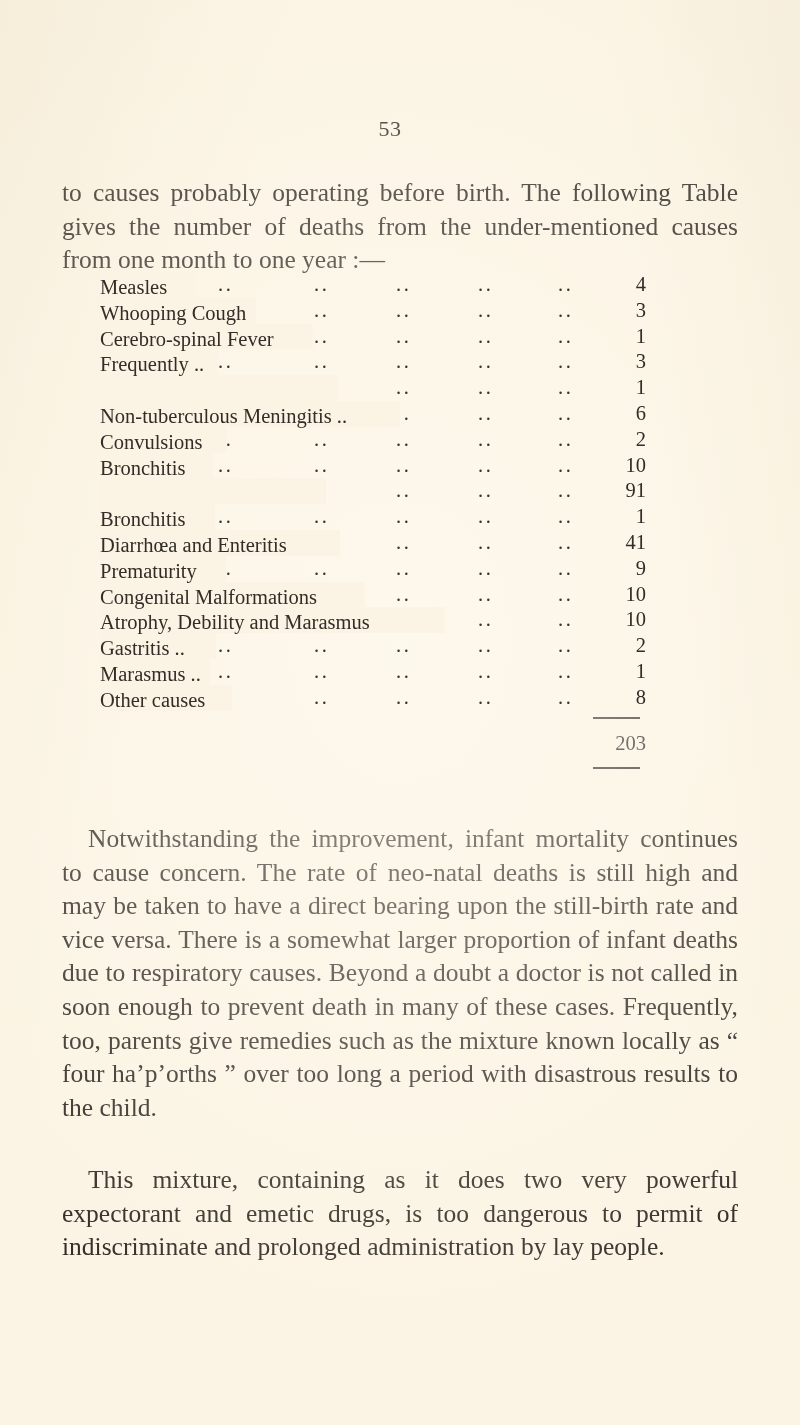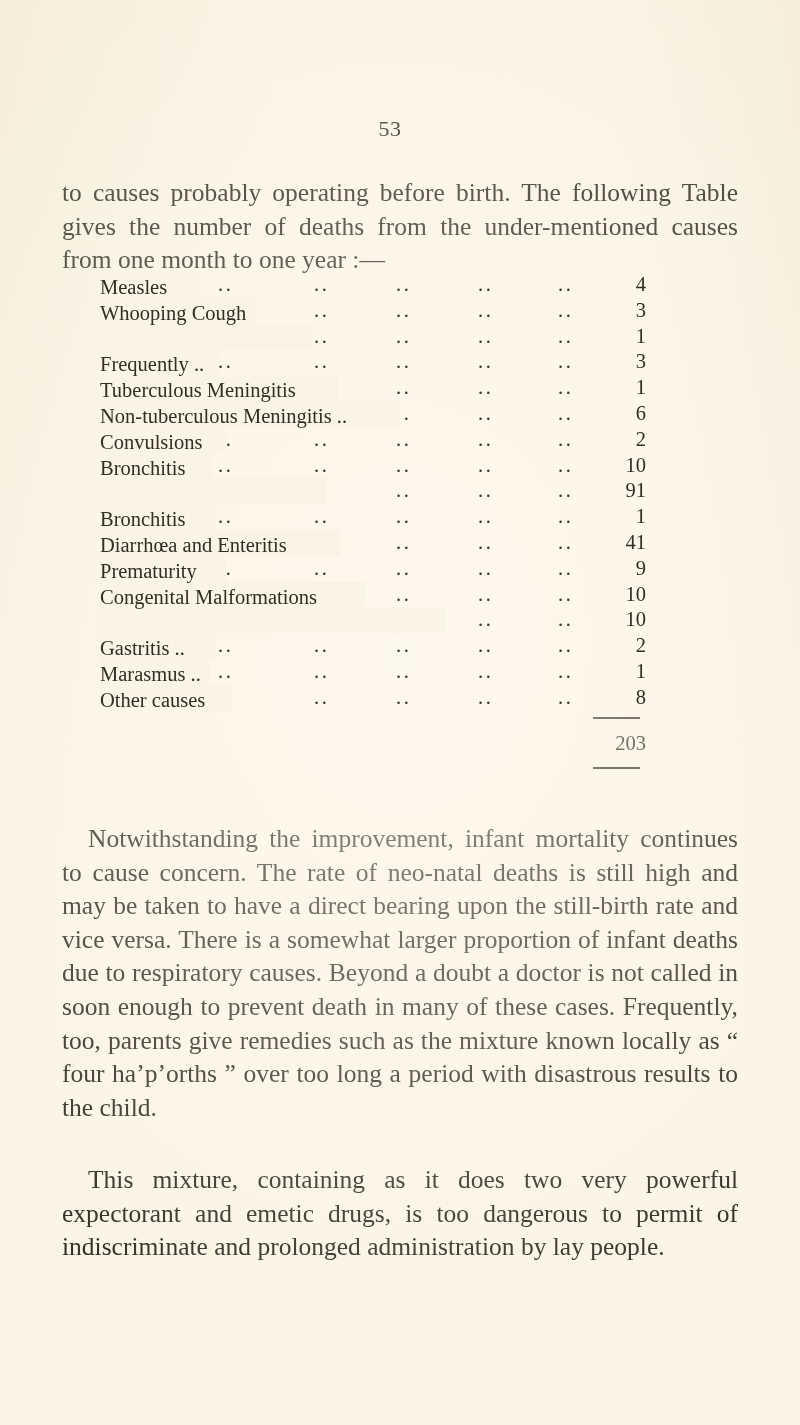--- a/index.html
+++ b/index.html
@@ -180,40 +180,40 @@
         <span class="tlabel">Whooping Cough</span>
         <span class="tnum">3</span>
       </div>
       <div class="trow">
         <span class="dots d1">..</span>
         <span class="dots d2">..</span>
         <span class="dots d3">..</span>
         <span class="dots d4">..</span>
         <span class="dots d5">..</span>
         <span class="mask" style="width: 213px;"></span>
+        <span class="tlabel">Cerebro-spinal Fever</span>
         <span class="tnum">1</span>
       </div>
       <div class="trow">
         <span class="dots d1">..</span>
         <span class="dots d2">..</span>
         <span class="dots d3">..</span>
         <span class="dots d4">..</span>
         <span class="dots d5">..</span>
         <span class="mask" style="width: 118px;"></span>
         <span class="tlabel">Frequently ..</span>
         <span class="tnum">3</span>
       </div>
       <div class="trow">
         <span class="dots d1">..</span>
         <span class="dots d2">..</span>
         <span class="dots d3">..</span>
         <span class="dots d4">..</span>
         <span class="dots d5">..</span>
         <span class="mask" style="width: 238px;"></span>
-        <span class="tlabel">Tuberculous Meningitis</span>
         <span class="tnum">1</span>
       </div>
       <div class="trow">
         <span class="dots d1">..</span>
         <span class="dots d2">..</span>
         <span class="dots d3">..</span>
         <span class="dots d4">..</span>
         <span class="dots d5">..</span>
         <span class="mask" style="width: 300px;"></span>
         <span class="tlabel">Non-tuberculous Meningitis ..</span>
@@ -288,20 +288,21 @@
         <span class="tlabel">Congenital Malformations</span>
         <span class="tnum">10</span>
       </div>
       <div class="trow">
         <span class="dots d1">..</span>
         <span class="dots d2">..</span>
         <span class="dots d3">..</span>
         <span class="dots d4">..</span>
         <span class="dots d5">..</span>
         <span class="mask" style="width: 345px;"></span>
+        <span class="tlabel">Atrophy, Debility and Marasmus</span>
         <span class="tnum">10</span>
       </div>
       <div class="trow">
         <span class="dots d1">..</span>
         <span class="dots d2">..</span>
         <span class="dots d3">..</span>
         <span class="dots d4">..</span>
         <span class="dots d5">..</span>
         <span class="mask" style="width: 116px;"></span>
         <span class="tlabel">Gastritis ..</span>

